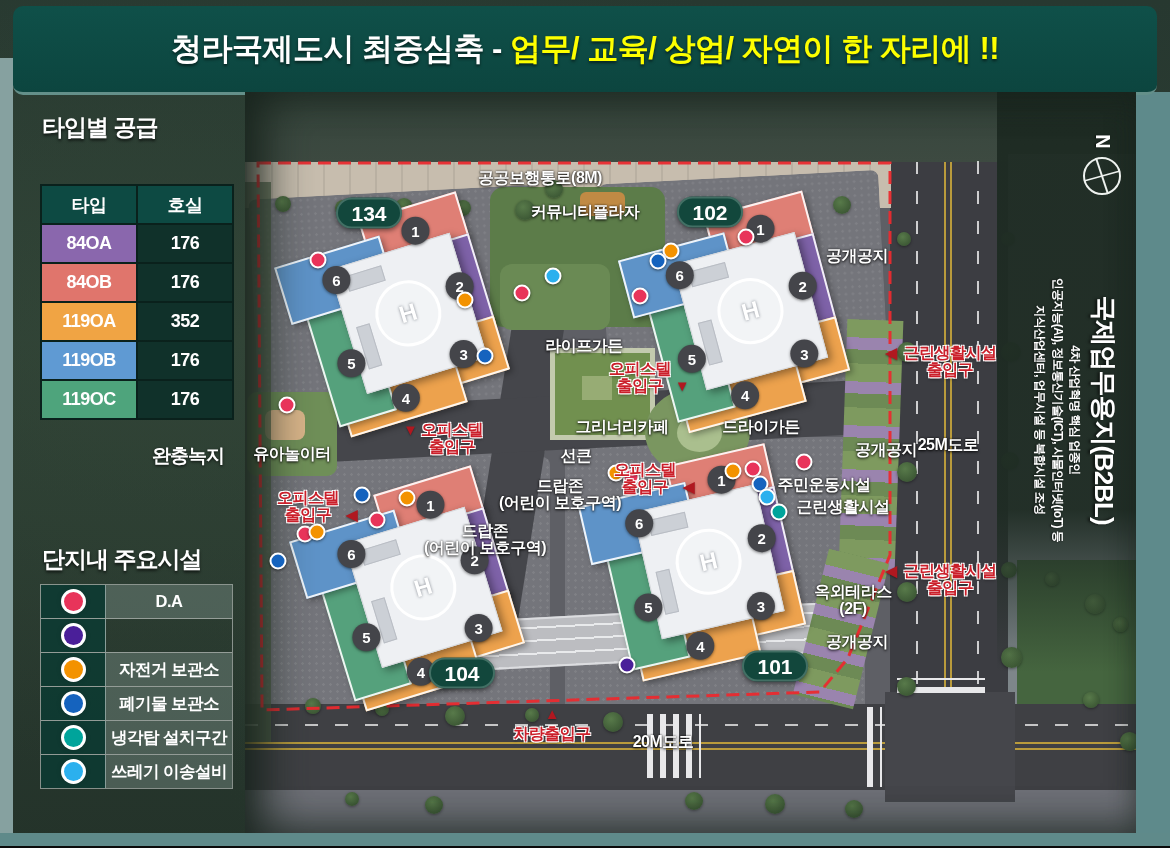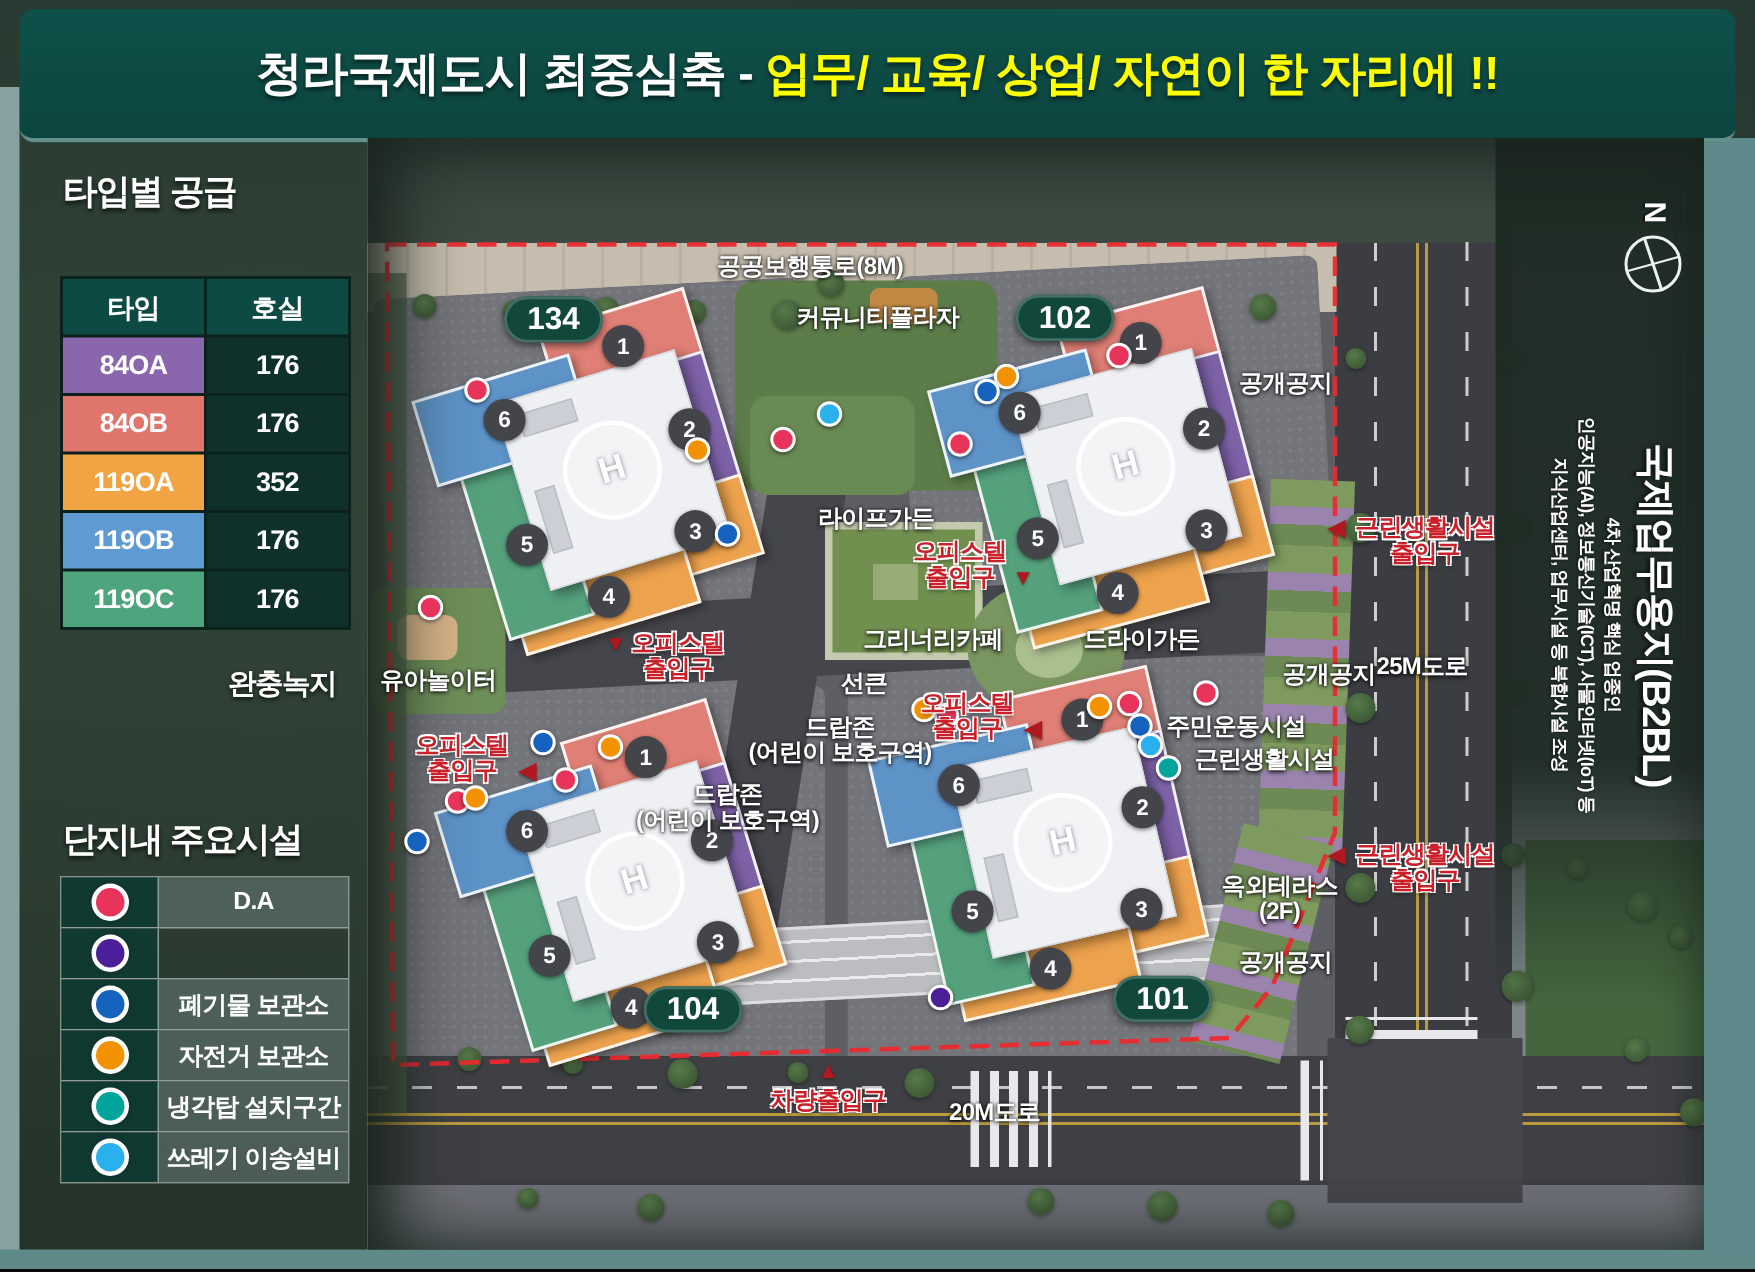--- a/index.html
+++ b/index.html
@@ -447,29 +447,29 @@
         </div>
         <div class="lcell c2">D.A</div>
       </div>
       <div class="lrow">
         <div class="lcell c1">
           <div class="ldot" style="background: rgb(74, 31, 153);"></div>
         </div>
       </div>
       <div class="lrow">
         <div class="lcell c1">
+          <div class="ldot" style="background: rgb(243, 146, 0);"></div>
+        </div>
+        <div class="lcell c2">자전거 보관소</div>
+      </div>
+      <div class="lrow">
+        <div class="lcell c1">
           <div class="ldot" style="background: rgb(21, 99, 190);"></div>
         </div>
         <div class="lcell c2">폐기물 보관소</div>
-      </div>
-      <div class="lrow">
-        <div class="lcell c1">
-          <div class="ldot" style="background: rgb(243, 146, 0);"></div>
-        </div>
-        <div class="lcell c2">자전거 보관소</div>
       </div>
       <div class="lrow">
         <div class="lcell c1">
           <div class="ldot" style="background: rgb(0, 164, 155);"></div>
         </div>
         <div class="lcell c2">냉각탑 설치구간</div>
       </div>
       <div class="lrow">
         <div class="lcell c1">
           <div class="ldot" style="background: rgb(43, 176, 238);"></div>

